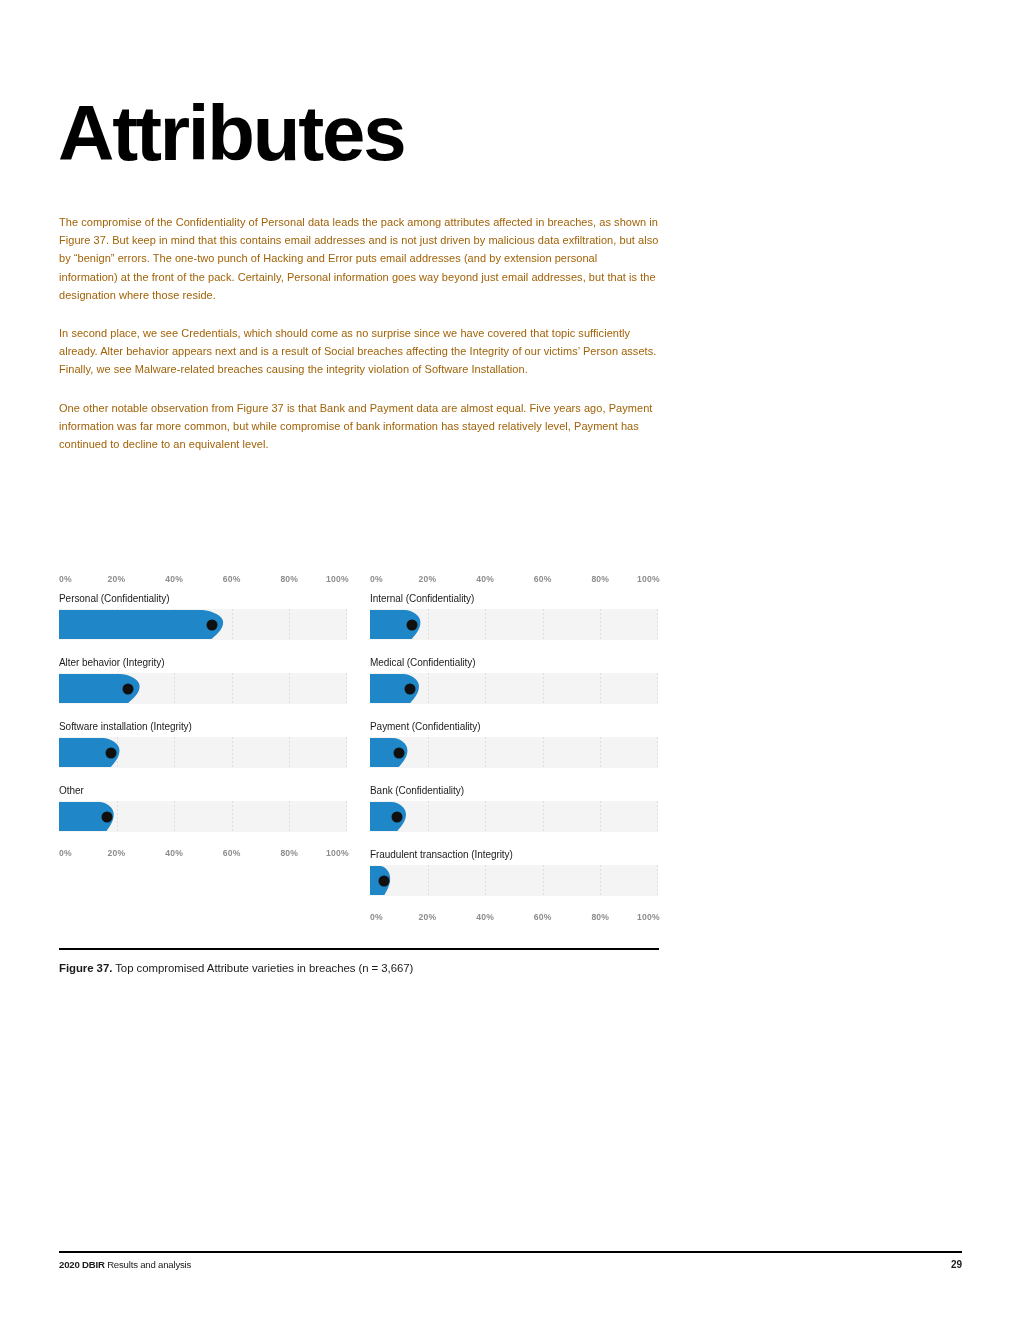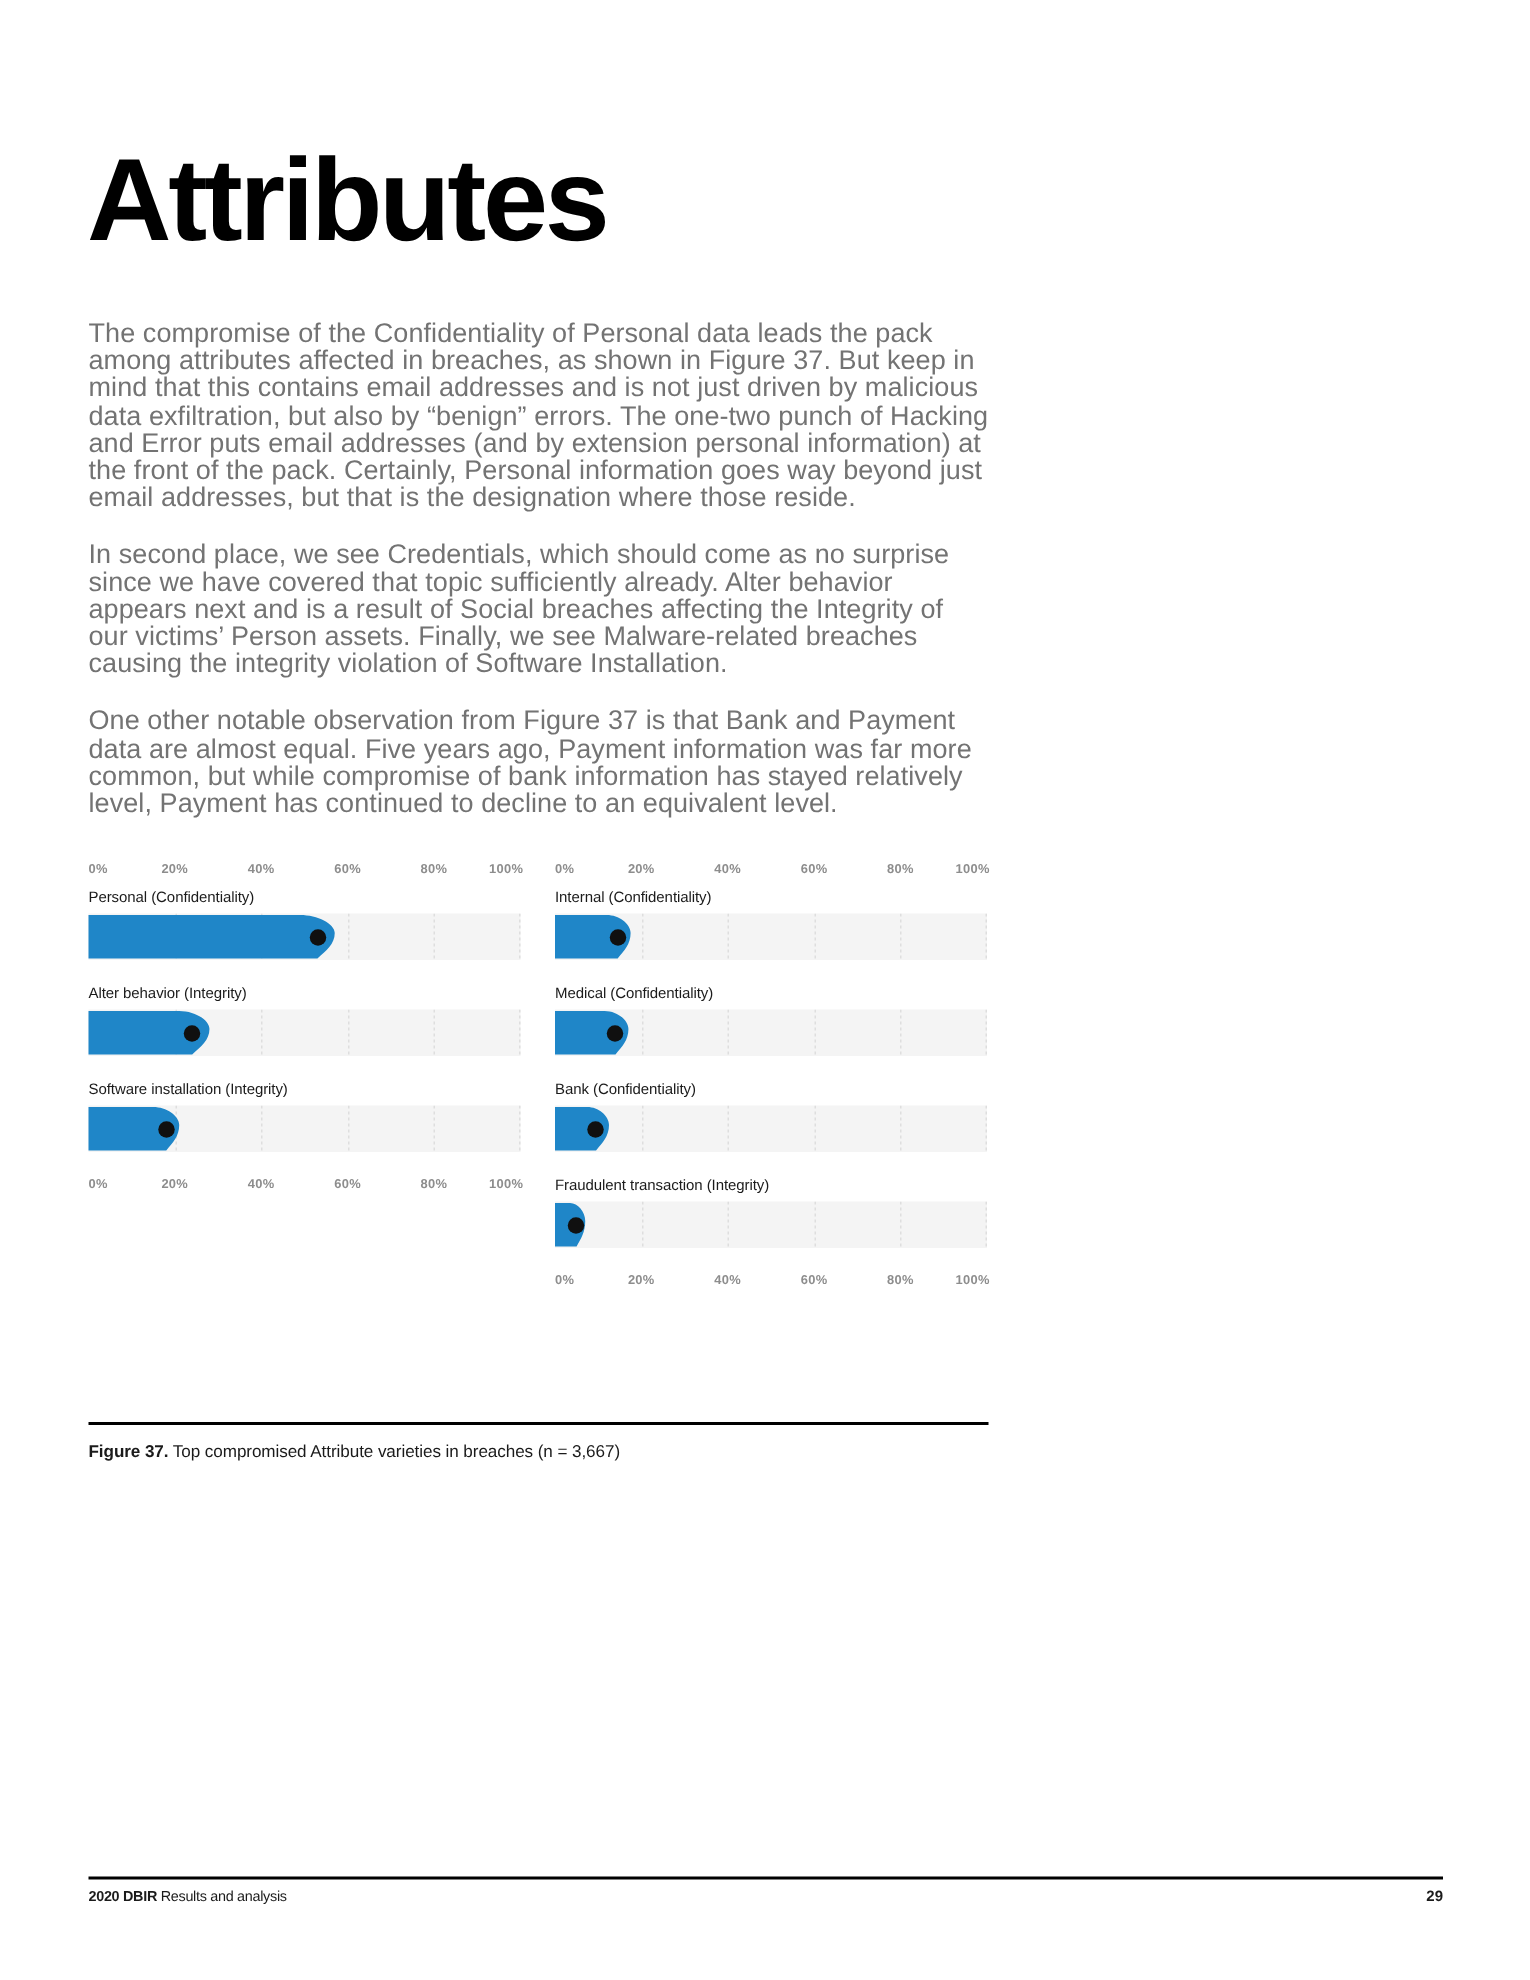--- a/index.html
+++ b/index.html
@@ -37,23 +37,23 @@
 
   
   .body-copy {
     position: absolute;
     left: 59px;
     top: 213px;
     width: 600px;
   }
   .body-copy p {
     margin: 0 0 20px 0;
-    font-size: 18px;
+    font-size: 11px;
     line-height: 18.2px;
-    color: #737373;
+    color: #a16207;
     letter-spacing: 0.05px;
   }
 
   
   .chart {
     position: absolute;
     left: 59px;
     top: 574px;
     width: 600px;
   }
@@ -252,20 +252,36 @@
               <div class="gridline" style="left: 230.4px;"></div>
               <div class="gridline" style="left: 287px;"></div>
               <div class="ci-shape" style="width: 288px;">
                 <svg width="288" height="31" viewBox="0 0 288 31">
                   <path d="M 0 1 L 43.20 1 C 51.84 1, 60.48 6.82, 60.48 13.02 C 60.48 20.46, 56.16 24.80, 51.84 30 L 0 30 Z" fill="#1f86c8"></path>
                 </svg>
               </div>
               <div class="point-dot" style="left: 51.84px; background: rgb(16, 16, 16);"></div>
             </div>
           </div>
+          <div class="bar-row">
+            <div class="bar-label">Other</div>
+            <div class="bar-track" style="background: rgb(244, 244, 244);">
+              <div class="gridline" style="left: 57.6px;"></div>
+              <div class="gridline" style="left: 115.2px;"></div>
+              <div class="gridline" style="left: 172.8px;"></div>
+              <div class="gridline" style="left: 230.4px;"></div>
+              <div class="gridline" style="left: 287px;"></div>
+              <div class="ci-shape" style="width: 288px;">
+                <svg width="288" height="31" viewBox="0 0 288 31">
+                  <path d="M 0 1 L 40.32 1 C 47.52 1, 54.72 6.82, 54.72 13.02 C 54.72 20.46, 51.12 24.80, 47.52 30 L 0 30 Z" fill="#1f86c8"></path>
+                </svg>
+              </div>
+              <div class="point-dot" style="left: 47.52px; background: rgb(16, 16, 16);"></div>
+            </div>
+          </div>
           <div class="axis axis-bottom">
             <span class="axis-tick" style="left: 0px;">0%</span>
             <span class="axis-tick" style="left: 48.6px;">20%</span>
             <span class="axis-tick" style="left: 106.2px;">40%</span>
             <span class="axis-tick" style="left: 163.8px;">60%</span>
             <span class="axis-tick" style="left: 221.4px;">80%</span>
             <span class="axis-tick" style="left: 267px;">100%</span>
           </div>
         </div>
       <div class="chart-col" id="chart-col-right">
@@ -303,20 +319,36 @@
               <div class="gridline" style="left: 287px;"></div>
               <div class="ci-shape" style="width: 288px;">
                 <svg width="288" height="31" viewBox="0 0 288 31">
                   <path d="M 0 1 L 33.12 1 C 41.04 1, 48.96 6.82, 48.96 13.02 C 48.96 20.46, 44.64 24.80, 40.32 30 L 0 30 Z" fill="#1f86c8"></path>
                 </svg>
               </div>
               <div class="point-dot" style="left: 40.32px; background: rgb(16, 16, 16);"></div>
             </div>
           </div>
           <div class="bar-row">
+            <div class="bar-label">Payment (Confidentiality)</div>
+            <div class="bar-track" style="background: rgb(244, 244, 244);">
+              <div class="gridline" style="left: 57.6px;"></div>
+              <div class="gridline" style="left: 115.2px;"></div>
+              <div class="gridline" style="left: 172.8px;"></div>
+              <div class="gridline" style="left: 230.4px;"></div>
+              <div class="gridline" style="left: 287px;"></div>
+              <div class="ci-shape" style="width: 288px;">
+                <svg width="288" height="31" viewBox="0 0 288 31">
+                  <path d="M 0 1 L 23.04 1 C 30.24 1, 37.44 6.82, 37.44 13.02 C 37.44 20.46, 33.12 24.80, 28.80 30 L 0 30 Z" fill="#1f86c8"></path>
+                </svg>
+              </div>
+              <div class="point-dot" style="left: 28.8px; background: rgb(16, 16, 16);"></div>
+            </div>
+          </div>
+          <div class="bar-row">
             <div class="bar-label">Bank (Confidentiality)</div>
             <div class="bar-track" style="background: rgb(244, 244, 244);">
               <div class="gridline" style="left: 57.6px;"></div>
               <div class="gridline" style="left: 115.2px;"></div>
               <div class="gridline" style="left: 172.8px;"></div>
               <div class="gridline" style="left: 230.4px;"></div>
               <div class="gridline" style="left: 287px;"></div>
               <div class="ci-shape" style="width: 288px;">
                 <svg width="288" height="31" viewBox="0 0 288 31">
                   <path d="M 0 1 L 21.60 1 C 28.80 1, 36.00 6.82, 36.00 13.02 C 36.00 20.46, 31.68 24.80, 27.36 30 L 0 30 Z" fill="#1f86c8"></path>

